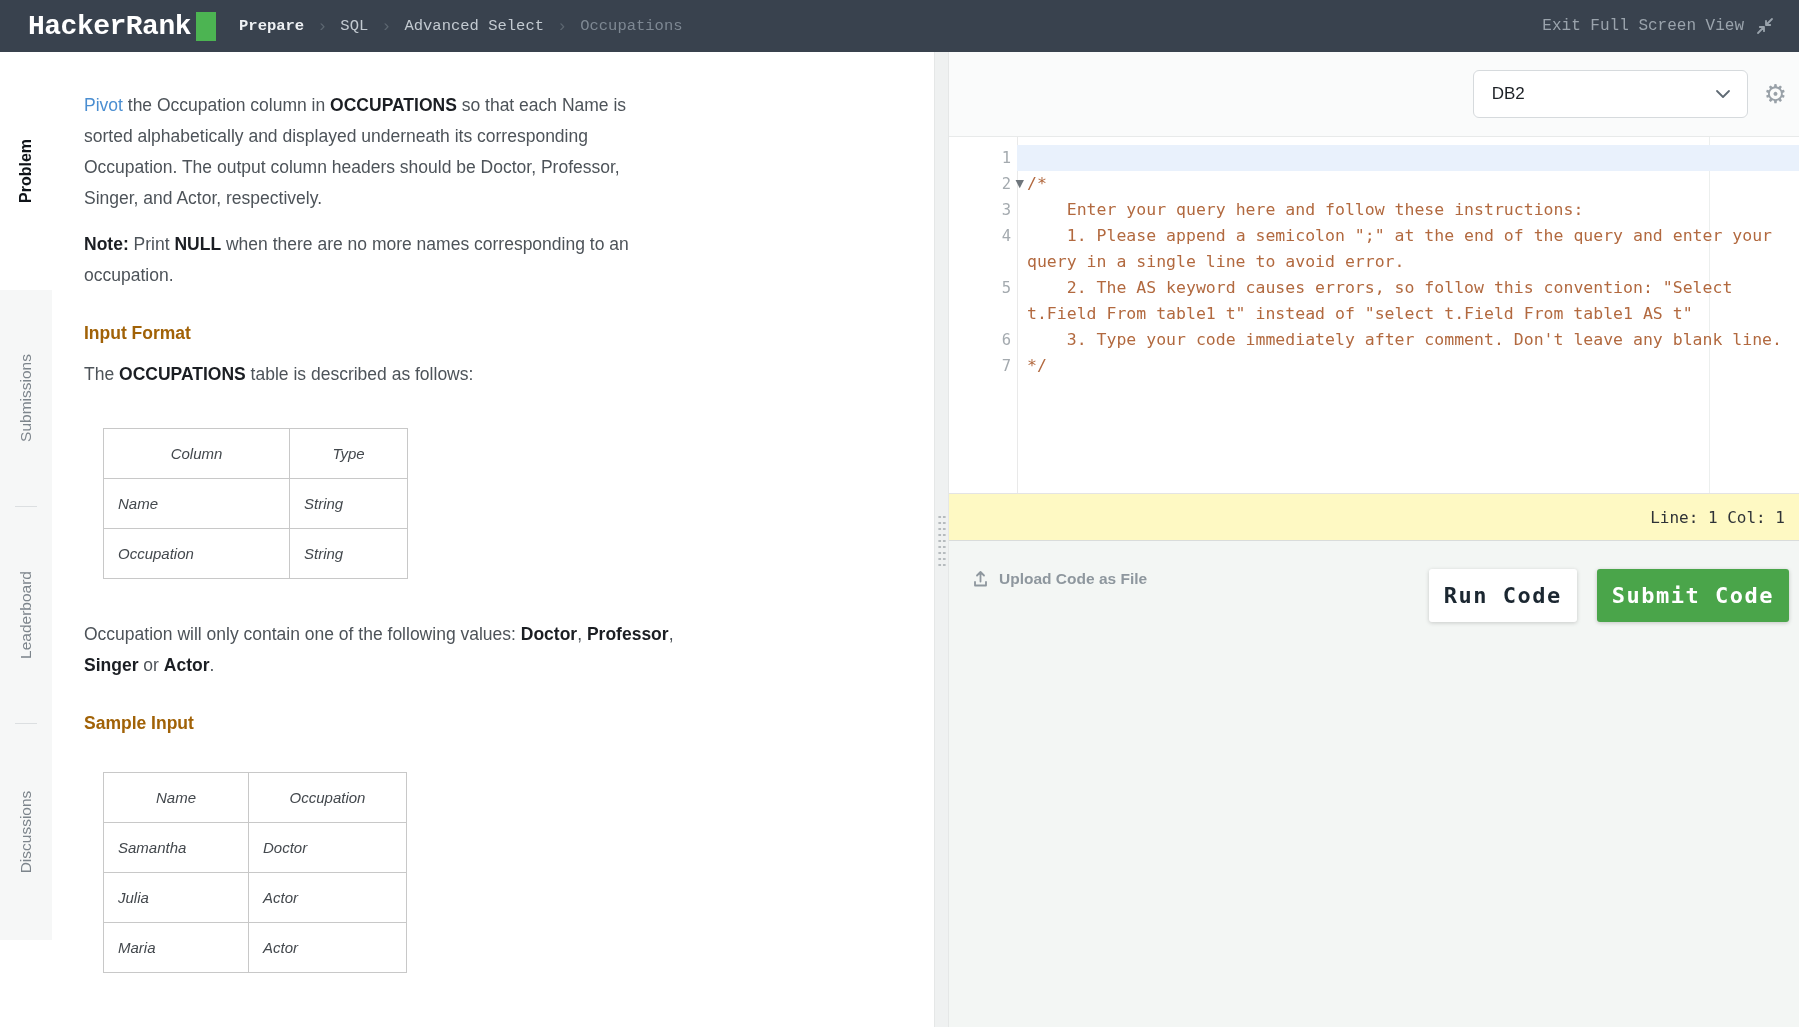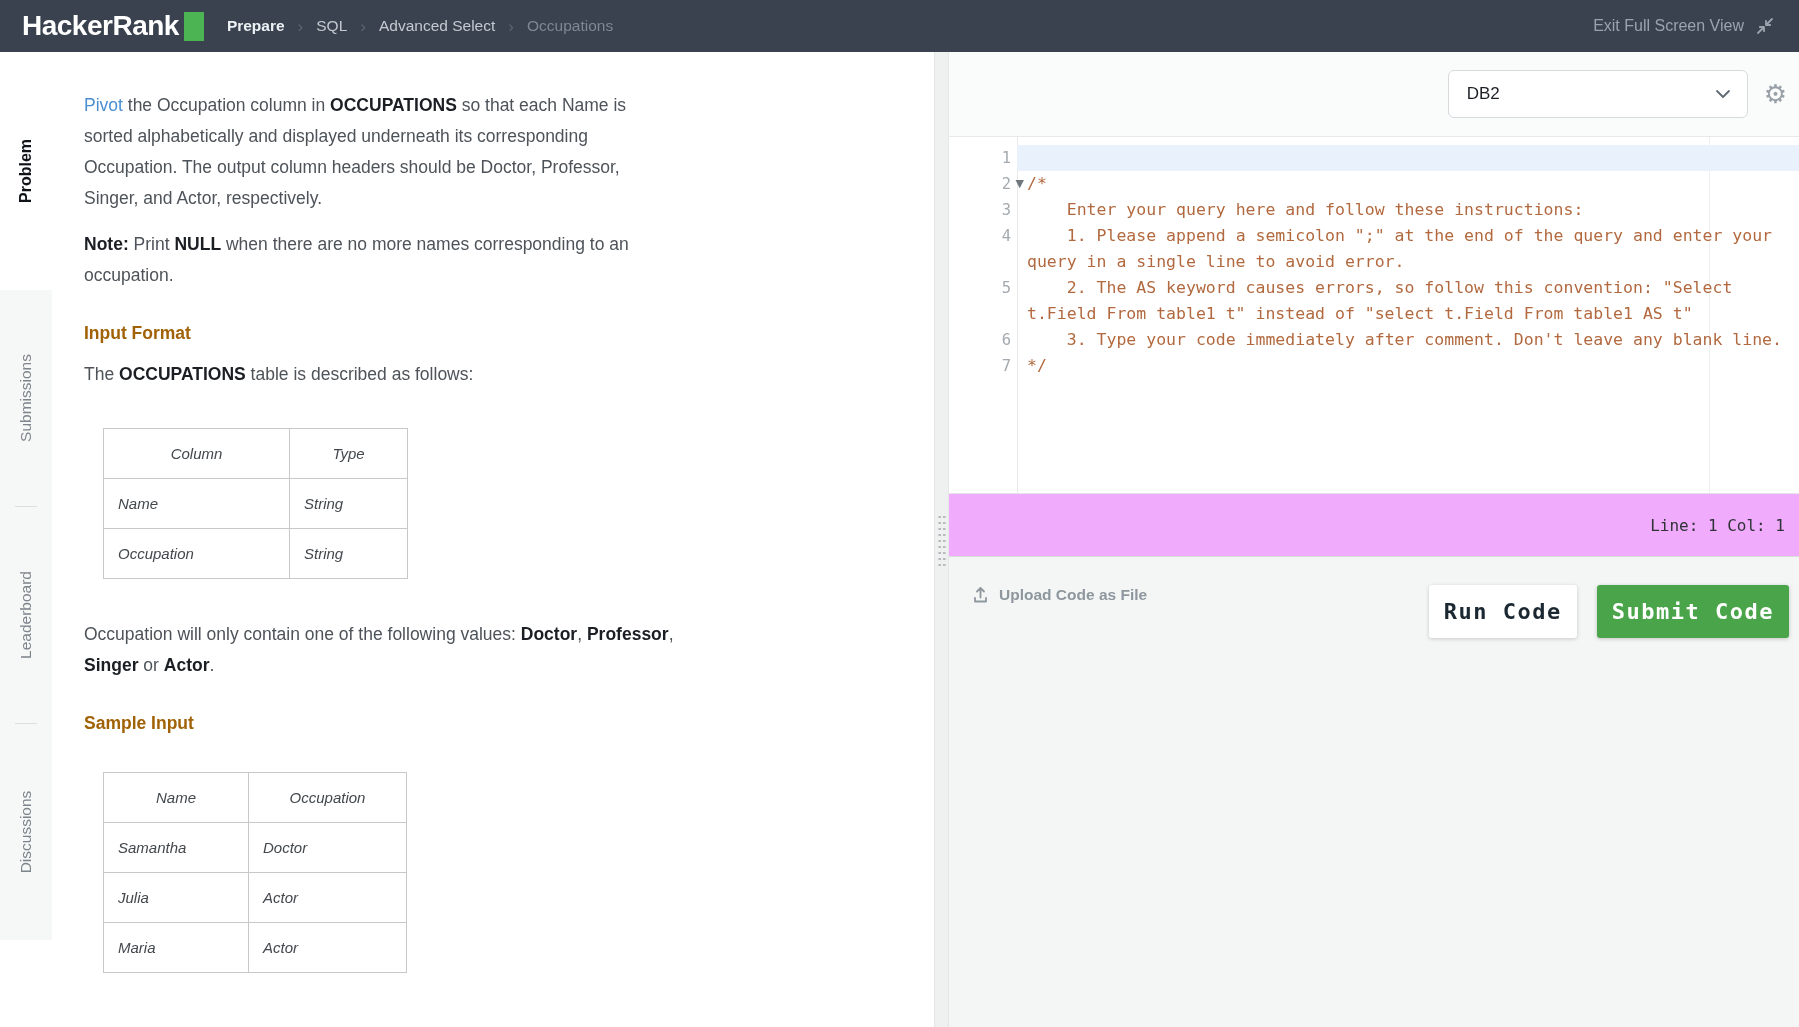--- a/index.html
+++ b/index.html
@@ -1,21 +1,21 @@
 <!DOCTYPE html>
 <html><head>
 <meta charset="utf-8">
 <style>
   * { box-sizing: border-box; margin: 0; padding: 0; }
   html,body { width:1799px; height:1027px; overflow:hidden; background:#fff;
               font-family:"Liberation Sans", sans-serif; }
 
   
   .navbar { height:52px; background:#39424e; display:flex; align-items:center;
-            padding:0 24px 0 22px; position:relative; }
+            padding:0 24px 0 28px; position:relative;font-family:Liberation Mono, monospace; }
   .logo { display:flex; align-items:center; color:#fff; font-size:28px; font-weight:800;
           letter-spacing:-0.5px; }
   .logo-block { width:20px; height:29px; background:#4cb452; margin-left:5px; }
   .breadcrumb { display:flex; align-items:center; gap:13px; margin-left:23px; font-size:15.5px; }
   .crumb-sep { color:#5c6670; font-size:17px; line-height:1; }
   .crumb-first { color:#eef1f4; font-weight:700; }
   .crumb-mid { color:#c3cad1; }
   .crumb-cur { color:#7e8893; }
   .exit { margin-left:auto; display:flex; align-items:center; gap:11px;
           color:#9aa3ac; font-size:16px; cursor:pointer; }
@@ -55,21 +55,21 @@
              border-left:1px solid #e5e7e7; border-right:1px solid #e5e7e7; cursor:col-resize; }
   .grip { position:absolute; top:462px; left:50%; transform:translateX(-50%);
           width:9px; height:56px;
           background-image:radial-gradient(circle, #b6bbbe 1.1px, transparent 1.3px);
           background-size:4.5px 6px; }
 
   
   .right { flex:1; display:flex; flex-direction:column; background:#f3f6f4; min-width:0; }
   .topbar { height:85px; background:#fafbfb; border-bottom:1px solid #e8eaea; flex-shrink:0;
             display:flex; align-items:center; justify-content:flex-end; gap:16px; padding-right:12px; }
-  .lang-select { width:300px; height:48px; background:#fff; border:1px solid #d6dadd;
+  .lang-select { width:275px; height:48px; background:#fff; border:1px solid #d6dadd;
                  border-radius:6px; display:flex; align-items:center; padding:0 16px 0 18px;
                  font-size:17px; color:#1d2126; cursor:pointer; }
   .lang-select .chev { margin-left:auto; display:flex; }
   .gear { font-size:26px; color:#99a1a8; line-height:1; cursor:pointer;
           font-family:"DejaVu Sans", sans-serif; }
 
   .editor { height:356px; background:#fff; position:relative; padding-top:8px;
             flex-shrink:0; overflow:hidden; cursor:text; }
   .gutter-border { position:absolute; left:68px; top:0; bottom:0; width:1px; background:#e9e9e9; }
   .ruler { position:absolute; left:760px; top:0; bottom:0; width:1px; background:#ecefee; }
@@ -77,21 +77,21 @@
   .gcell { width:68px; flex-shrink:0; position:relative;
            font:15.5px/26px "DejaVu Sans Mono", monospace; color:#a4aaaf; }
   .gnum { display:block; text-align:right; padding-right:6px; }
   .fold { position:absolute; right:-7px; top:0; font-size:11px; line-height:26px;
           color:#6f767c; cursor:pointer; font-family:"DejaVu Sans", sans-serif; }
   .ctext { flex:1; min-height:26px; padding-left:10px;
            font:16.5px/26px "DejaVu Sans Mono", monospace; color:#b2693f;
            white-space:pre-wrap; word-break:break-word; }
   .crow.active .ctext { background:#e9f1fc; }
 
-  .statusbar { height:64px; background:#f0abfc; border-top:1px solid #e4e4e4;
+  .statusbar { height:48px; background:#fef9c3; border-top:1px solid #e4e4e4;
                border-bottom:1px solid #d9dcdb; flex-shrink:0;
                display:flex; align-items:center; justify-content:flex-end; padding-right:14px;
                font:16px "DejaVu Sans Mono", monospace; color:#2f3337; }
 
   .actionsarea { flex:1; display:flex; align-items:flex-start; justify-content:space-between;
                  padding:28px 10px 0 22px; }
   .upload { display:flex; align-items:center; gap:9px; color:#8e979e;
             font-size:15.5px; font-weight:700; cursor:pointer; }
   .btns { display:flex; gap:20px; }
   .btn { font-family:"DejaVu Sans Mono", monospace; font-weight:700; font-size:22px;

